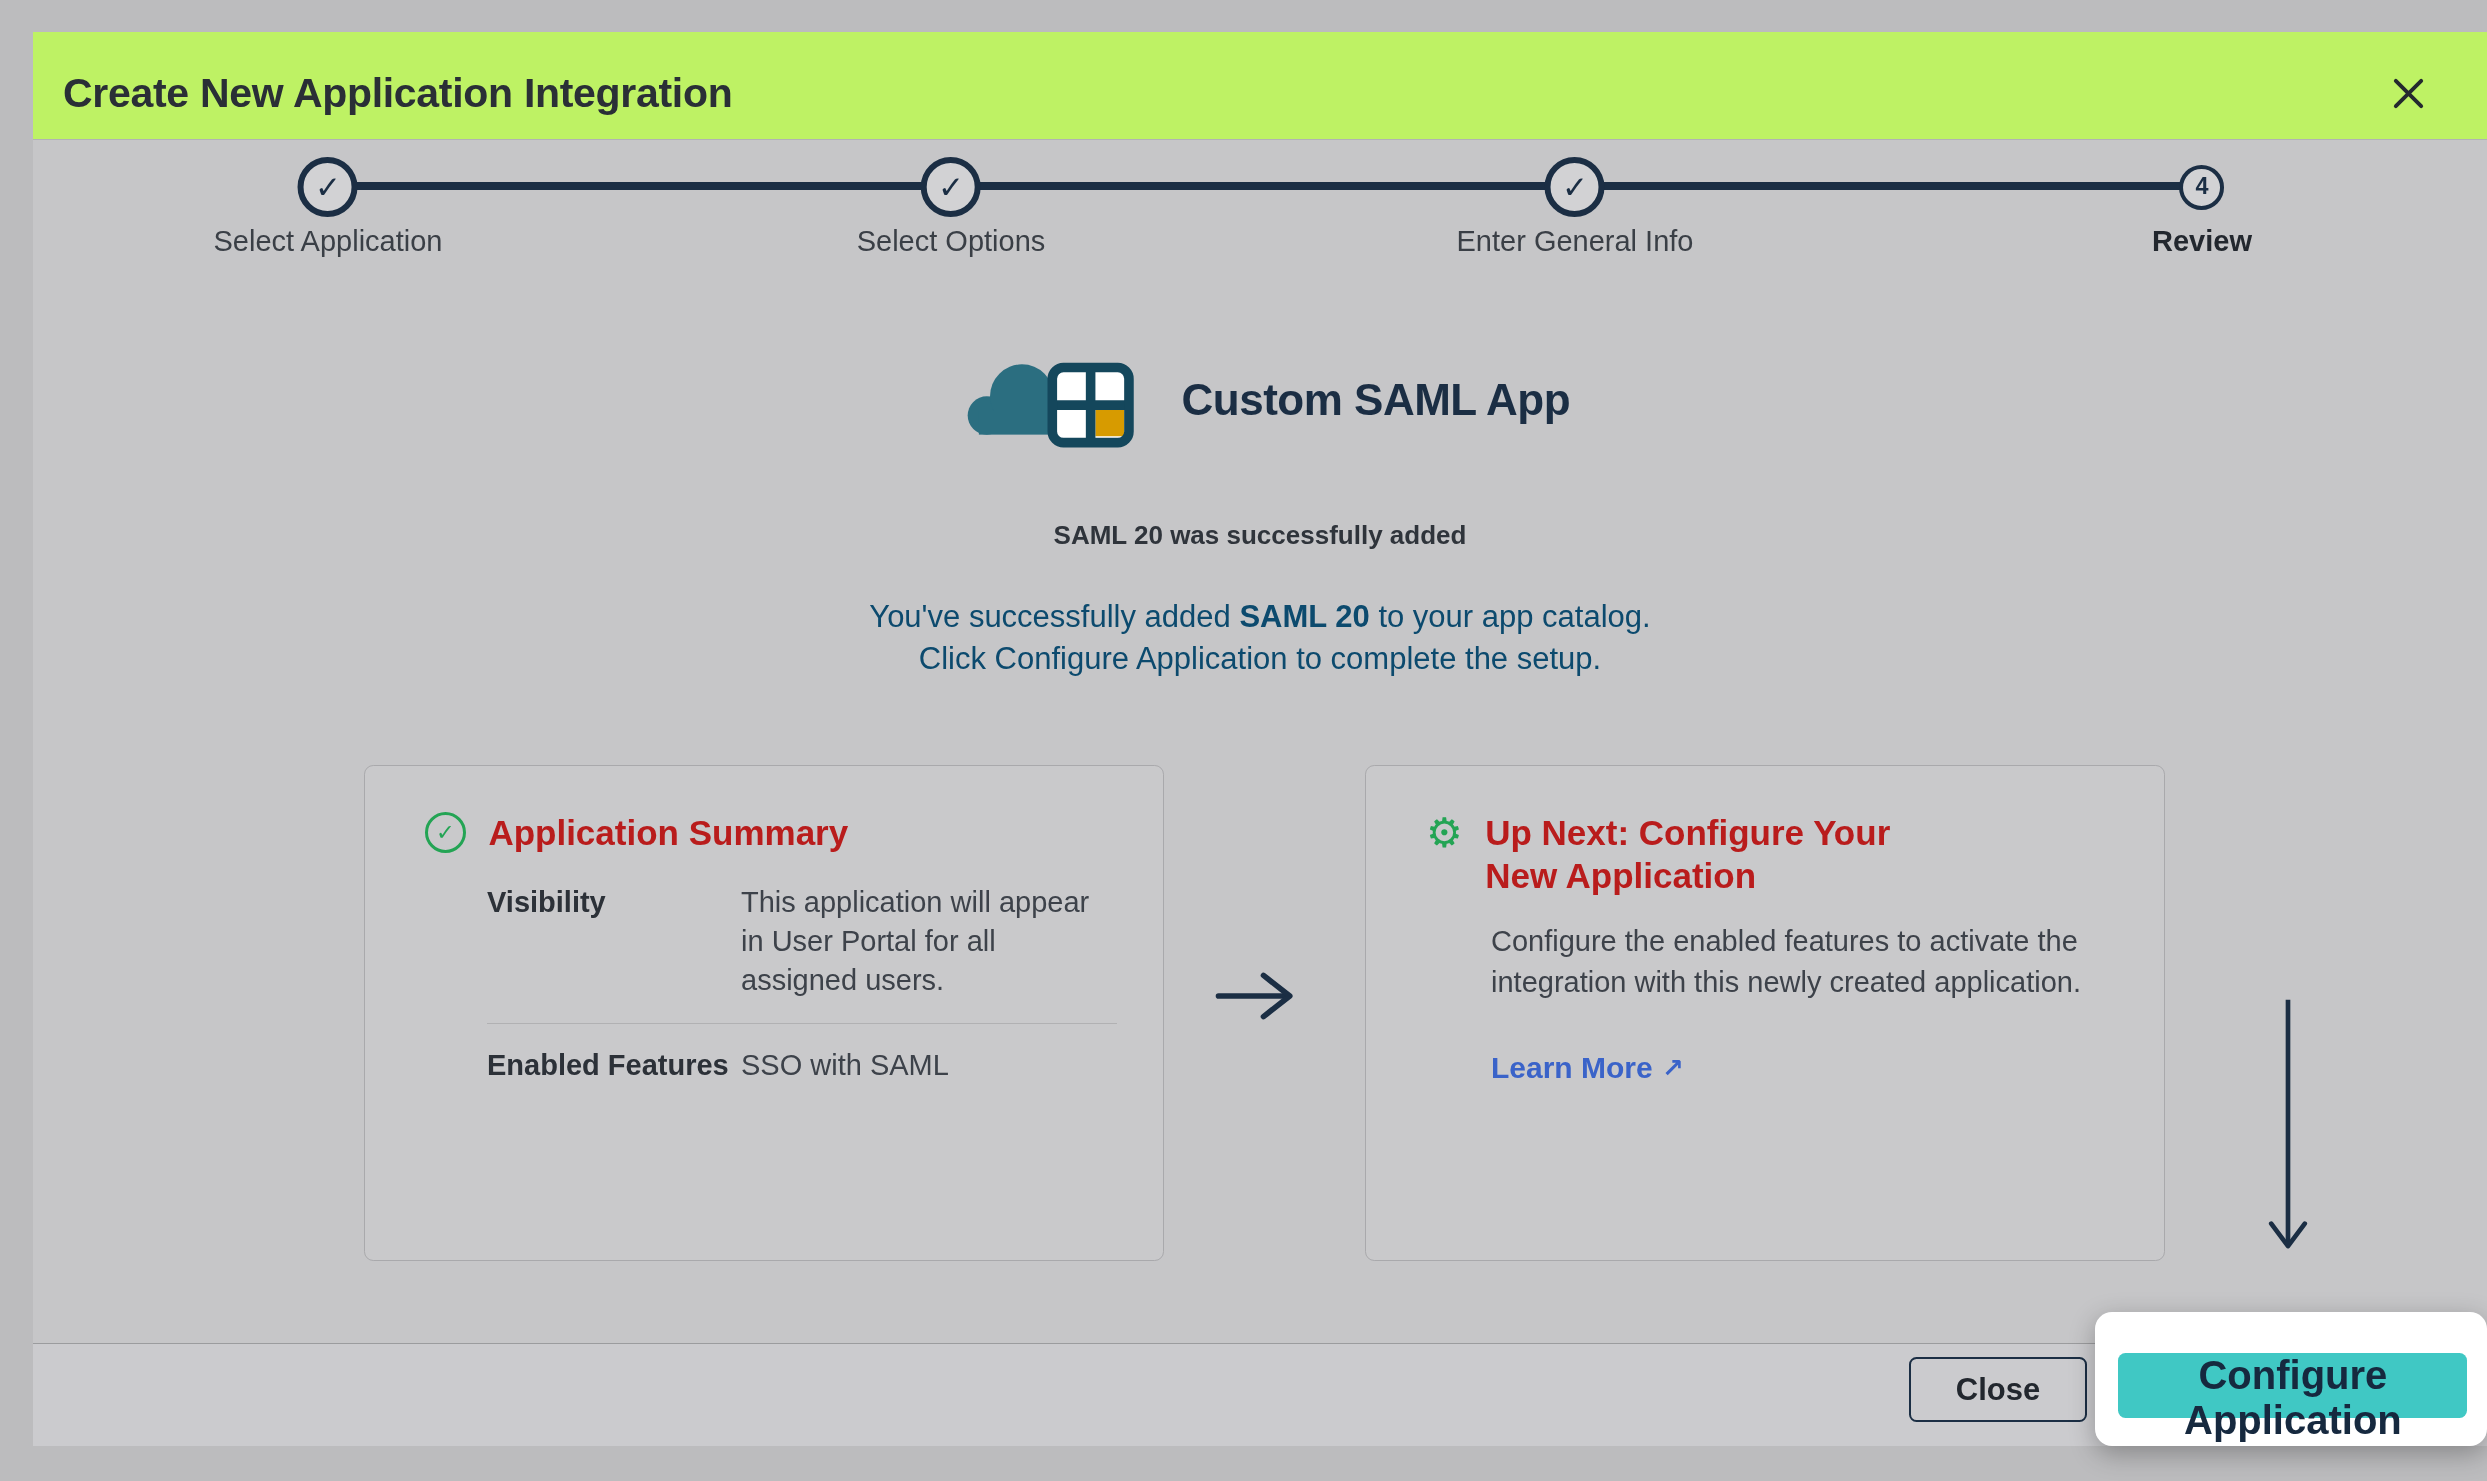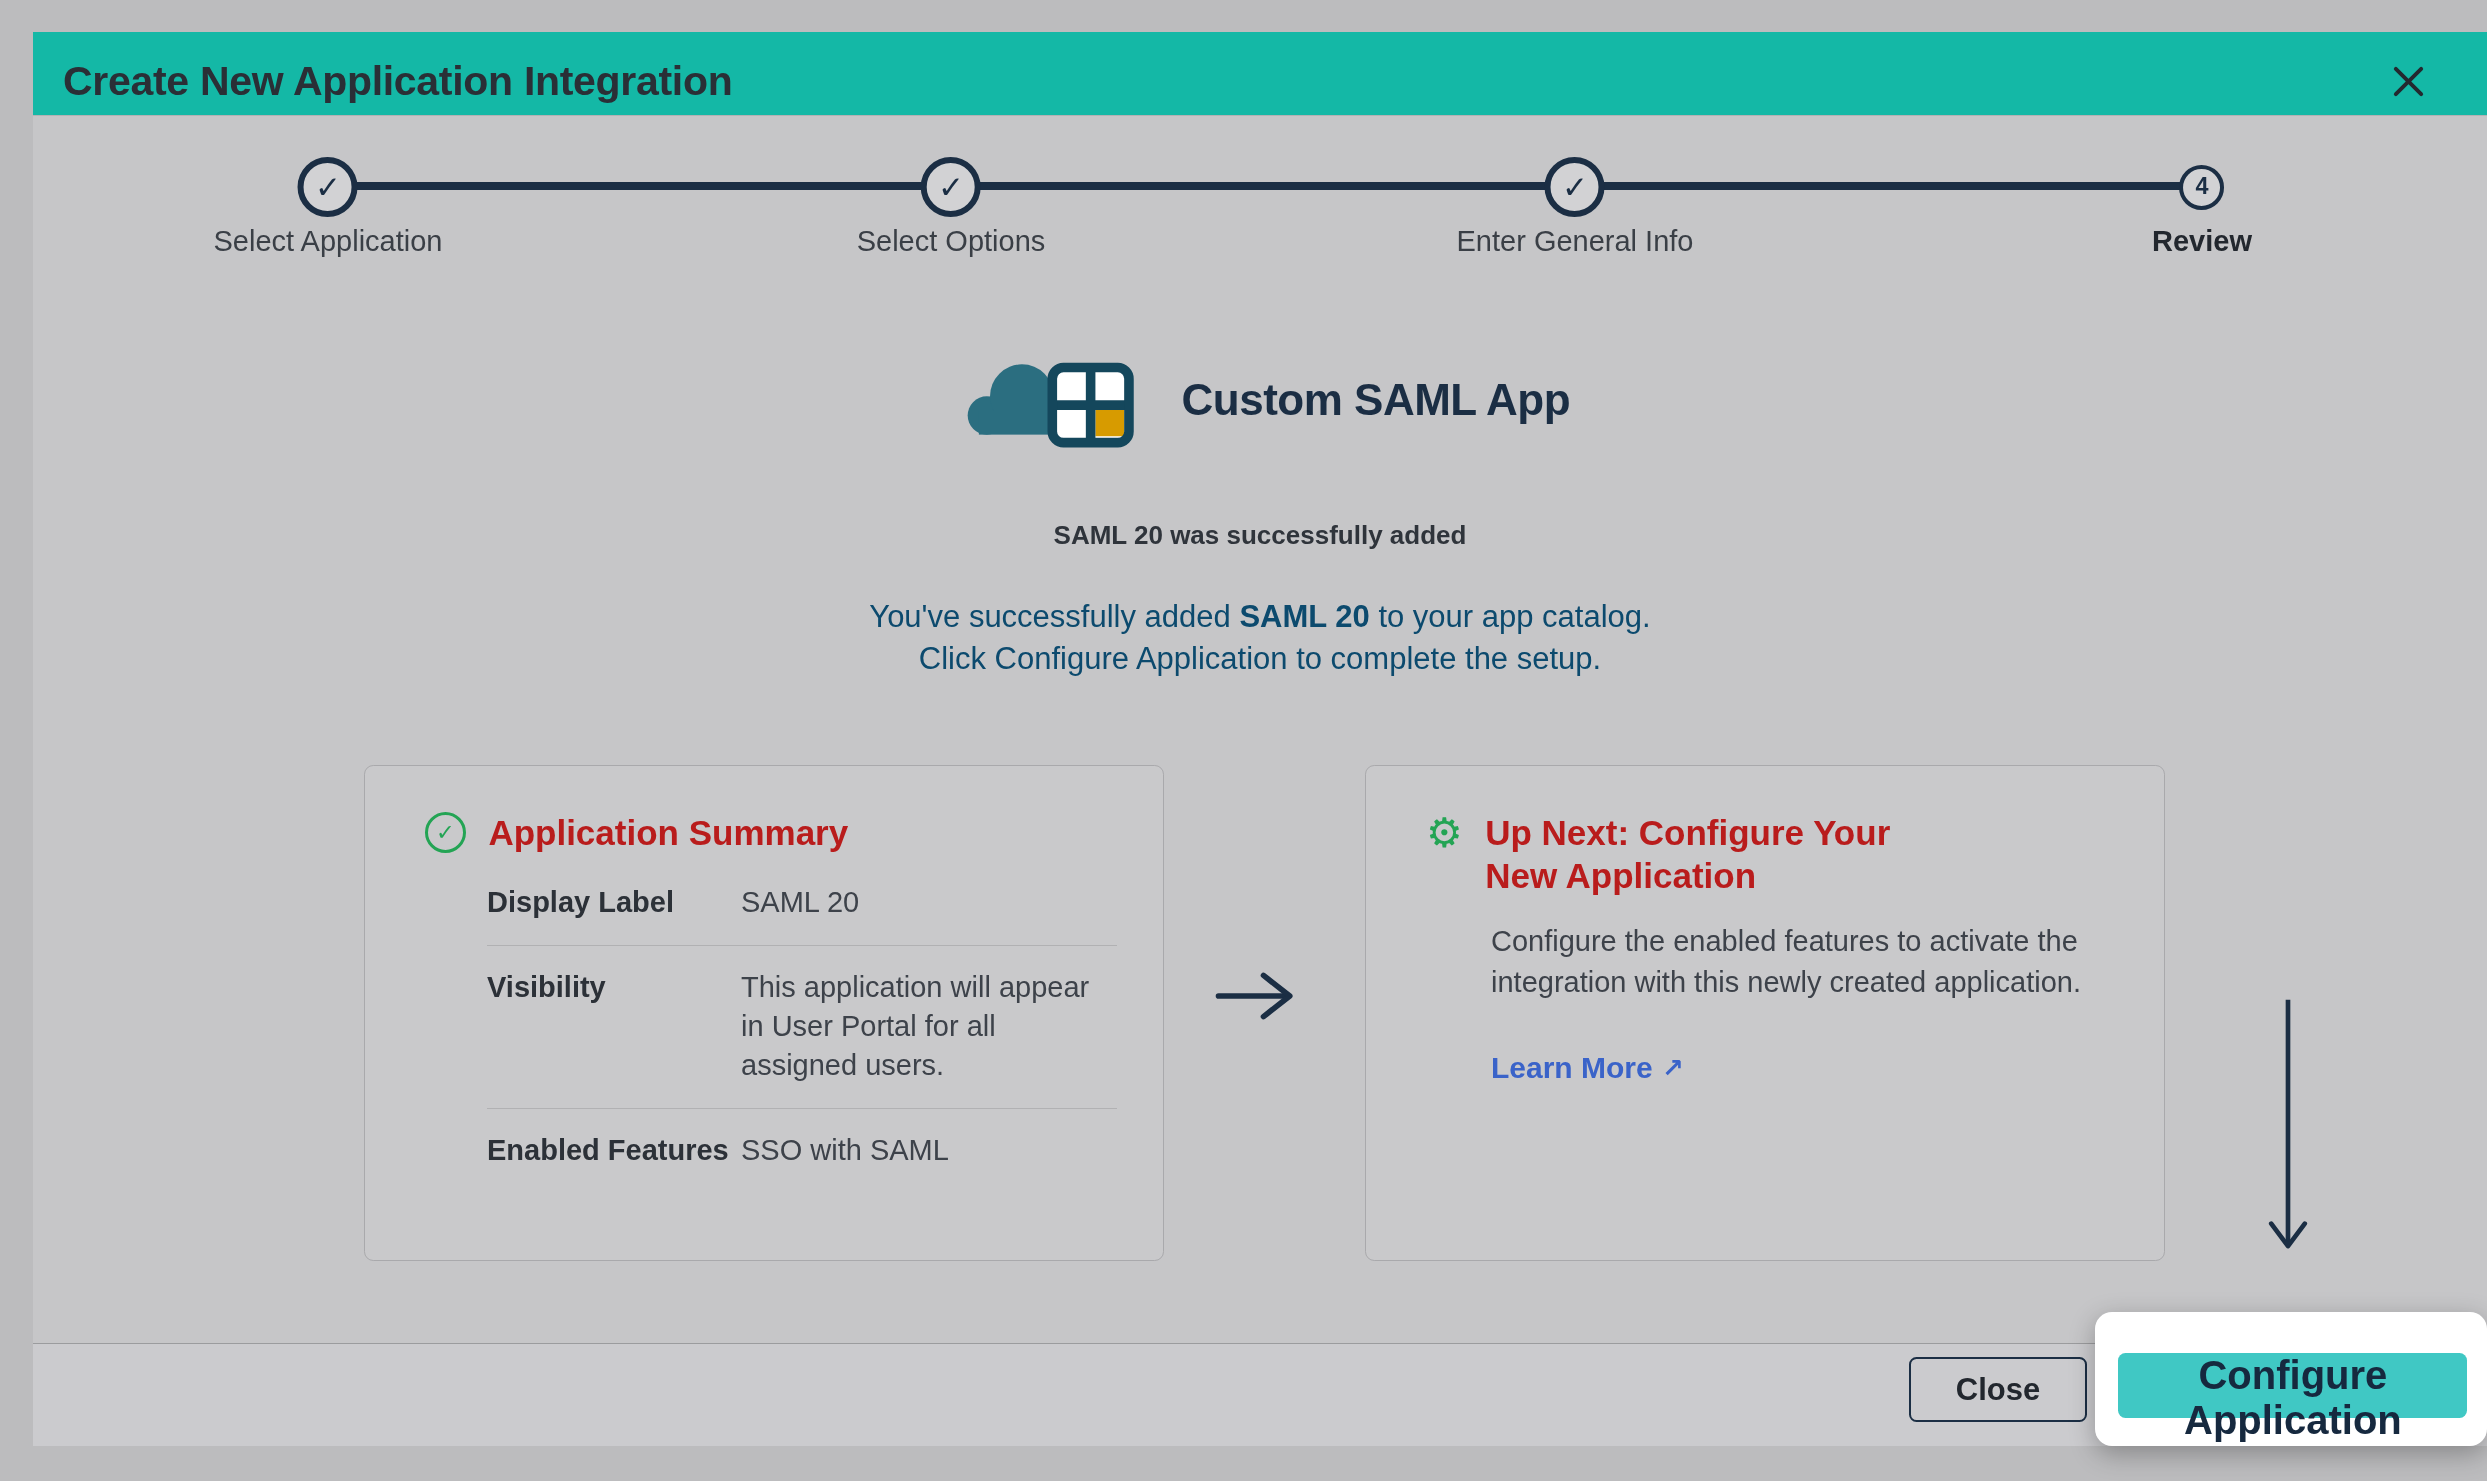--- a/index.html
+++ b/index.html
@@ -11,22 +11,22 @@
   }
   .screen { position:relative; width:2487px; height:1482px; background:#bcbcbe; }
 
   .modal {
     position:absolute; left:33px; top:32px; width:2454px; height:1414px;
     background:#c6c6c8;
   }
 
   
   .modal-header {
-    position:absolute; top:0; left:0; width:100%; height:84px;
-    background:#14b8a6; border-bottom:0.9px solid #b2b2b4;
+    position:absolute; top:0; left:0; width:100%; height:108px;
+    background:#bef264; border-bottom:0.9px solid #b2b2b4;
     display:flex; align-items:center; justify-content:space-between;
     padding:16px 49px 0 30px;
   }
   .modal-title { font-size:41px; font-weight:700; color:#2a2f36; letter-spacing:-0.3px; }
   .close-btn { width:60px; height:60px; display:flex; align-items:center; justify-content:center; background:none; border:none; cursor:pointer; }
 
   
   .step-track { position:absolute; left:295px; top:150px; width:1873px; height:8.4px; background:#1b2e44; }
   .step { position:absolute; top:125px; transform:translateX(-50%); display:flex; flex-direction:column; align-items:center; }
   .step-1 { left:295px; } .step-2 { left:918px; } .step-3 { left:1542px; } .step-4 { left:2169px; }
@@ -184,24 +184,20 @@
 
     <div class="card card-left">
       <div class="card-title-row">
         <div class="success-check">
           <span>✓</span>
         </div>
         <div class="card-title">Application Summary</div>
       </div>
       <div class="summary-rows">
         <div class="srow">
-          <div class="srow-label">Display Label</div>
-          <div class="srow-value">SAML 20</div>
-        </div>
-        <div class="srow">
           <div class="srow-label">Visibility</div>
           <div class="srow-value">This application will appear in User Portal for all assigned users.</div>
         </div>
         <div class="srow">
           <div class="srow-label">Enabled Features</div>
           <div class="srow-value">SSO with SAML</div>
         </div>
       </div>
     </div>
 

